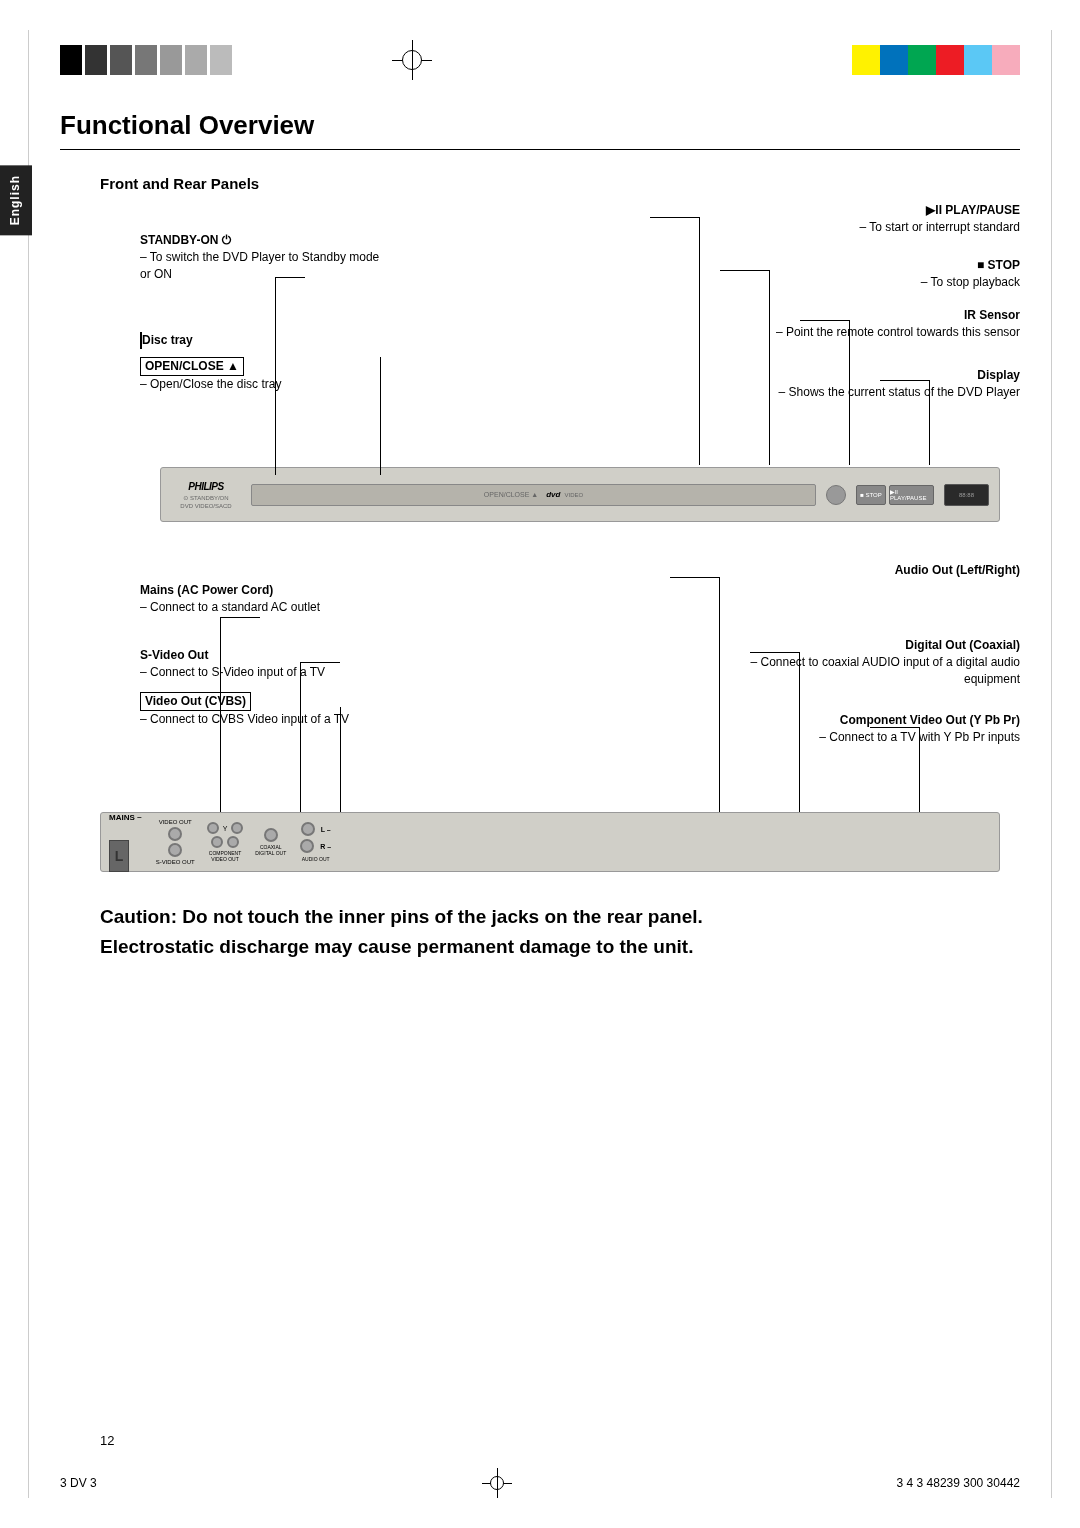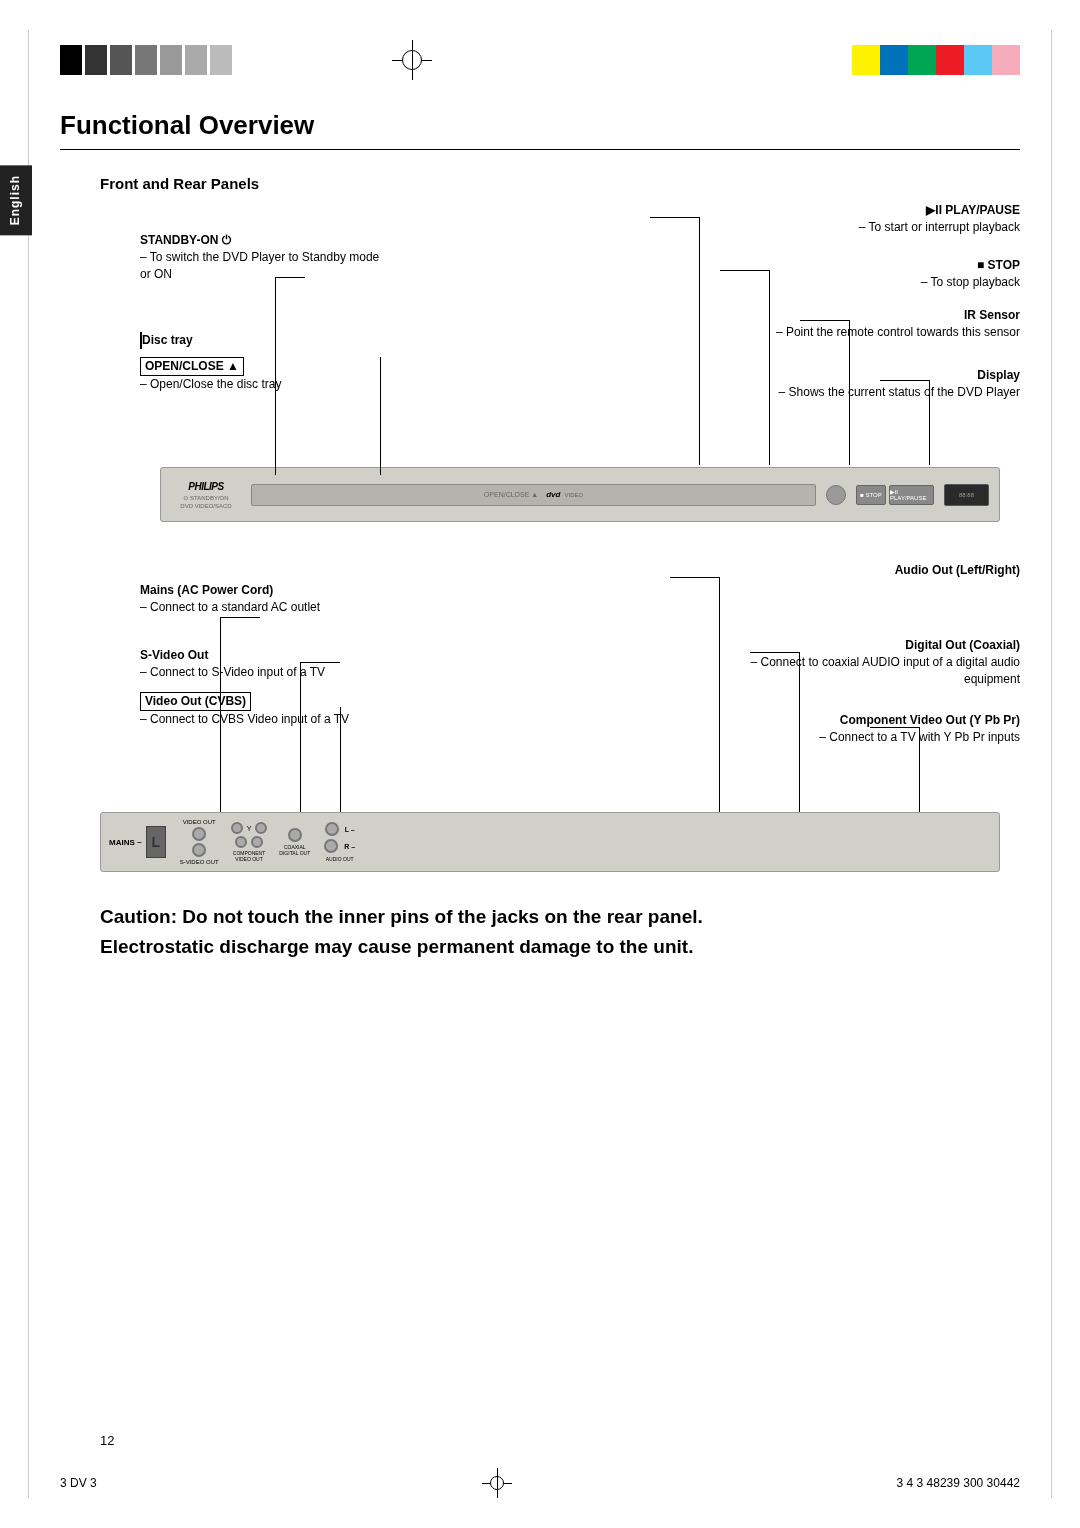--- a/index.html
+++ b/index.html
@@ -289,21 +289,21 @@
 <div class="page-content">
 
   <h1 class="page-title">Functional Overview</h1>
 
   <div class="section-title">Front and Rear Panels</div>
 
   <div class="front-panel-area">
 
     <div class="fp-label" style="right:0; top:0; text-align:right; max-width:280px;">
       <div style="font-weight:bold;">▶II PLAY/PAUSE</div>
-      <div>– To start or interrupt playback</div>
+      <div>– To start or interrupt standard</div>
     </div>
 
     <div class="fp-label" style="right:0; top:55px; text-align:right; max-width:250px;">
       <div style="font-weight:bold;">■  STOP</div>
       <div>– To stop playback</div>
     </div>
 
     <div class="fp-label" style="right:0; top:105px; text-align:right; max-width:250px;">
       <div style="font-weight:bold;">IR Sensor</div>
       <div>– Point the remote control towards this sensor</div>
@@ -398,21 +398,21 @@
       <div>–  Connect to S-Video input of a TV</div>
     </div>
 
     <div class="rp-label" style="left:40px; top:130px; max-width:240px;">
       <div style="font-weight:bold; border:1px solid #000; padding:0 4px; display:inline-block;">Video Out (CVBS)</div>
       <div>– Connect to CVBS Video input of a TV</div>
     </div>
 
     <div class="rear-device">
 
-      <div style="display:flex;align-items:center;gap:4px;">
+      <div style="display:flex;flex-direction:column;gap:18px;">
         <span style="font-size:8px;font-weight:bold;">MAINS ~</span>
         <div style="width:20px;height:32px;background:#666;border:1px solid #444;display:flex;align-items:center;justify-content:center;">
           <span style="font-size:14px;color:#333;font-weight:bold;">L</span>
         </div>
       </div>
 
       <div style="display:flex;flex-direction:column;align-items:center;gap:2px;margin-left:8px;">
         <span style="font-size:6px;text-align:center;">VIDEO OUT</span>
         <div style="width:14px;height:14px;border-radius:50%;border:2px solid #777;background:#aaa;"></div>
         <div style="width:14px;height:14px;border-radius:50%;border:2px solid #777;background:#aaa;"></div>

